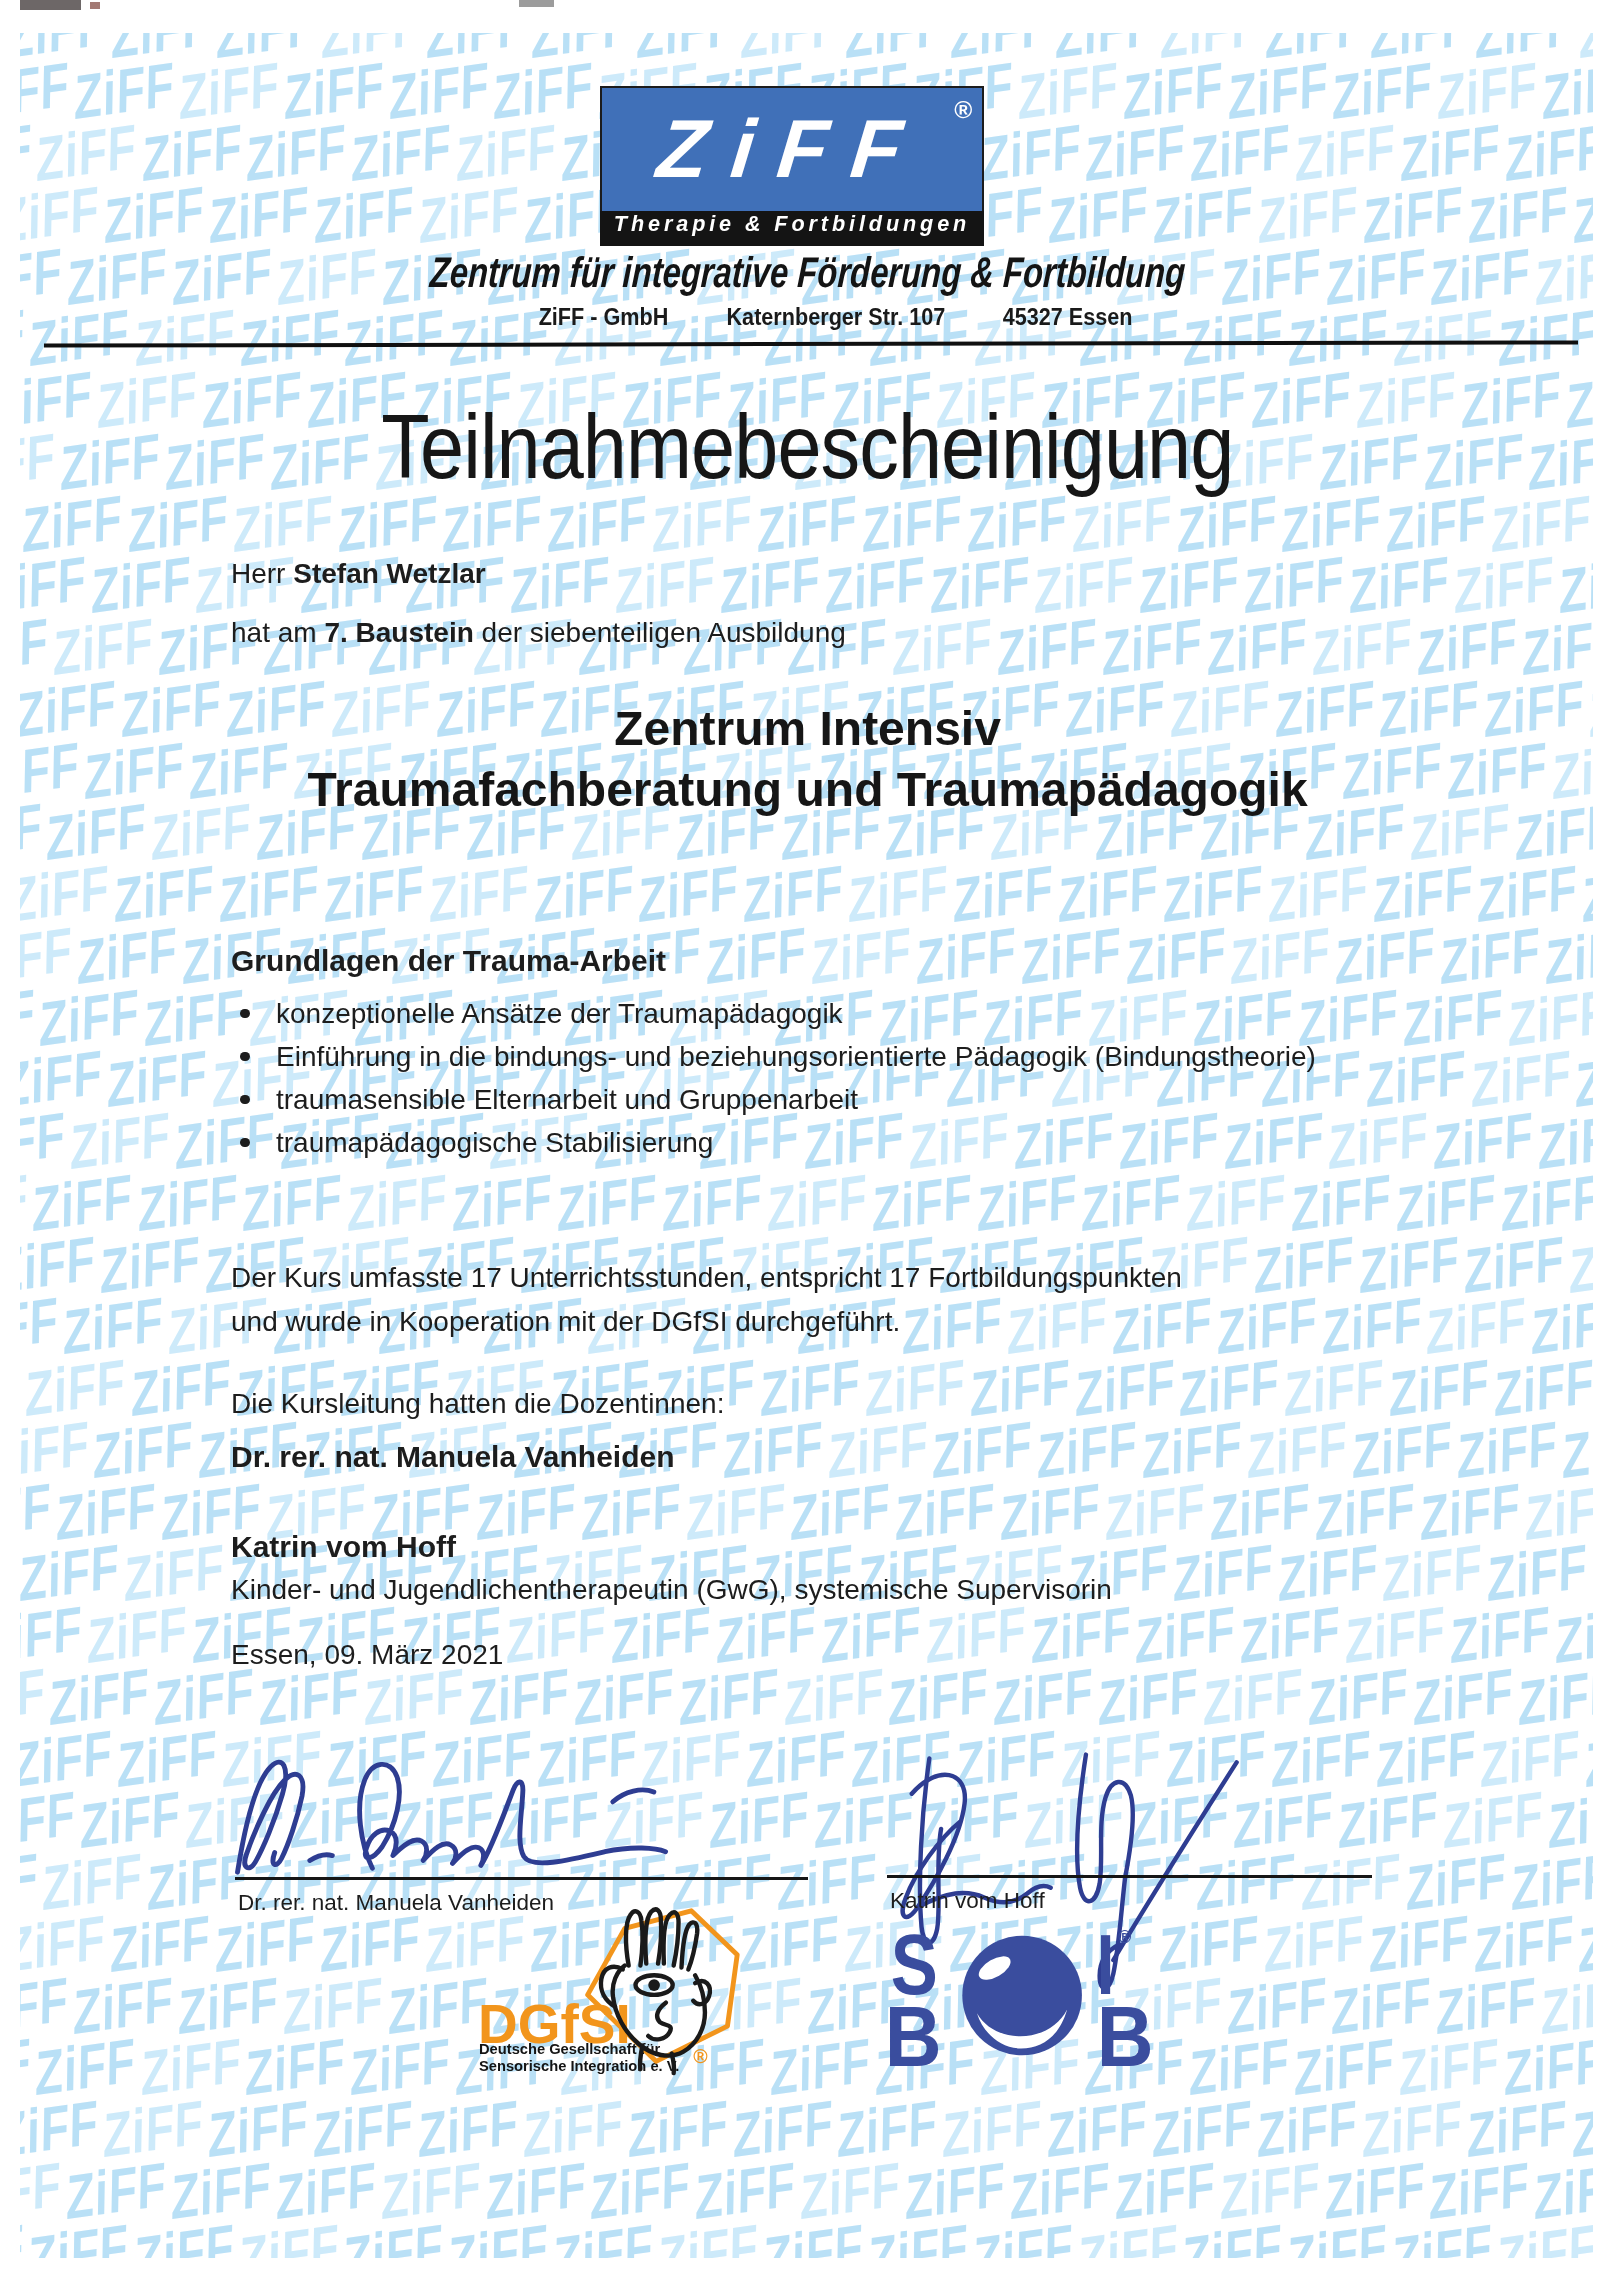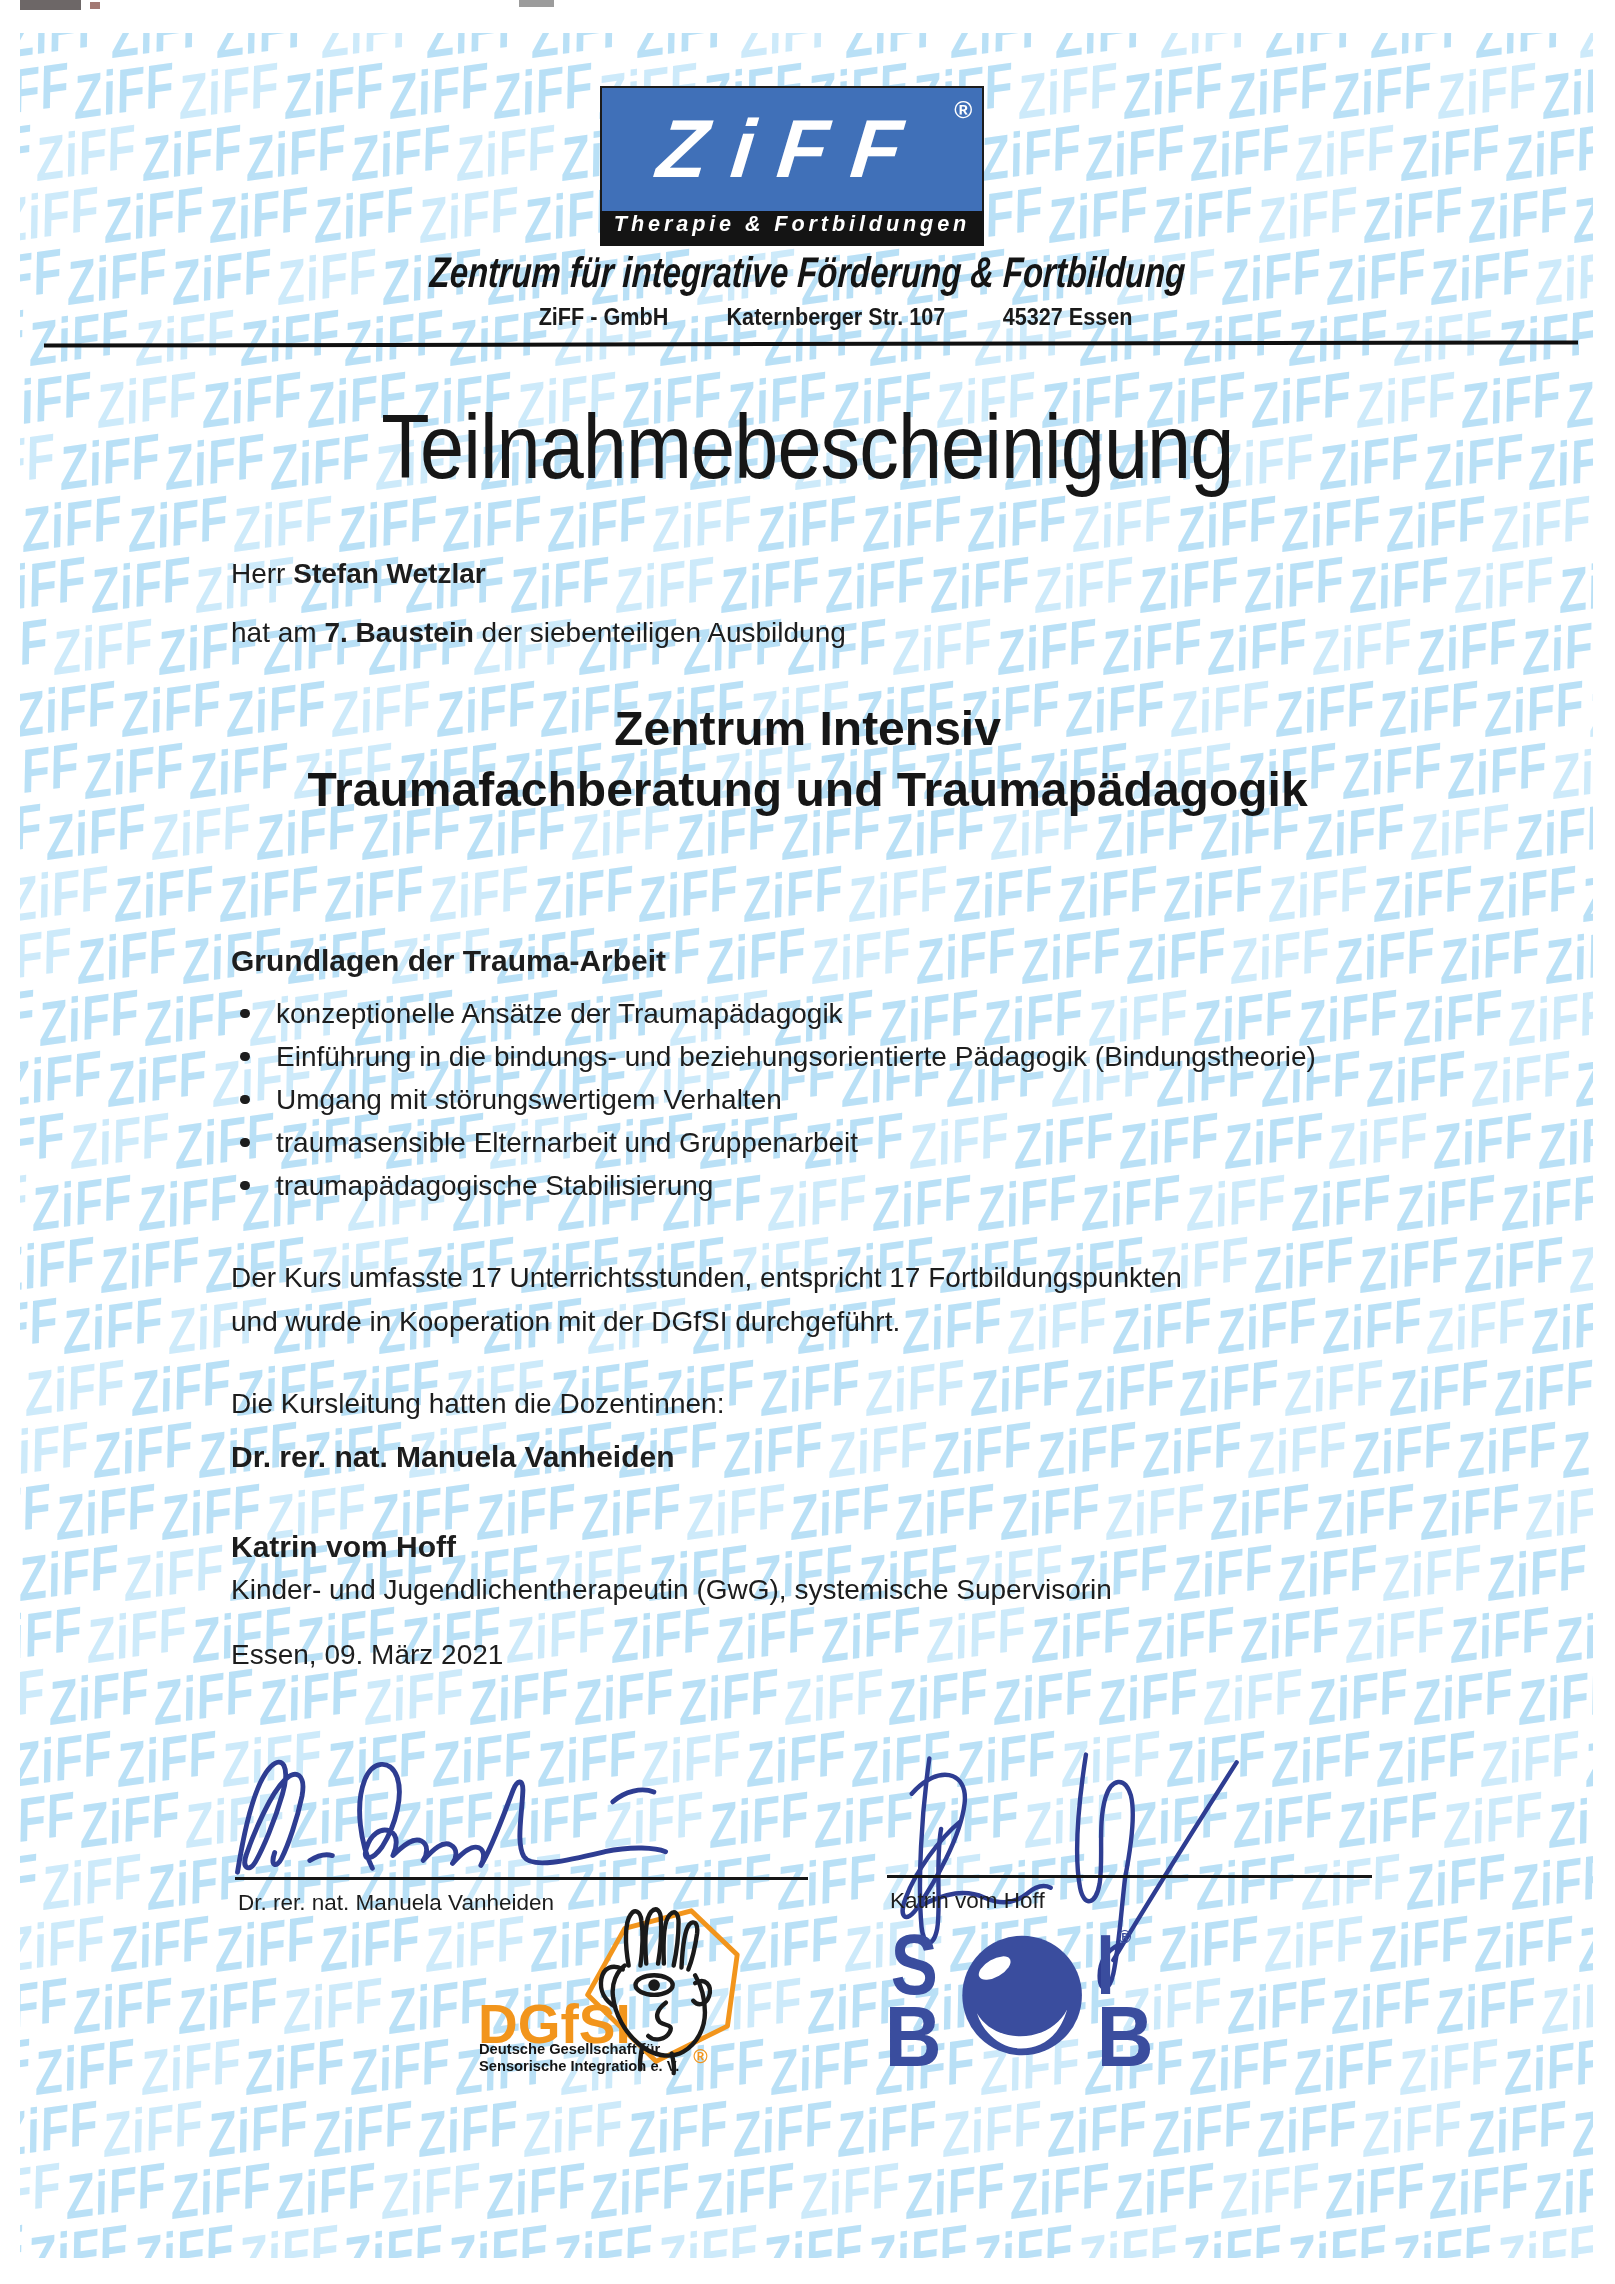--- a/index.html
+++ b/index.html
@@ -706,21 +706,20 @@
     <div>Zentrum Intensiv</div>
     <div>Traumafachberatung und Traumapädagogik</div>
   </div>
 
 
   <div class="abs line topic-head">Grundlagen der Trauma-Arbeit</div>
 
   <ul class="abs topics">
     <li><span>konzeptionelle Ansätze der Traumapädagogik</span></li>
     <li><span>Einführung in die bindungs- und beziehungsorientierte Pädagogik (Bindungstheorie)</span></li>
-    <li><span>Umgang mit störungswertigem Verhalten</span></li>
     <li><span>traumasensible Elternarbeit und Gruppenarbeit</span></li>
     <li><span>traumapädagogische Stabilisierung</span></li>
   </ul>
 
   <div class="abs line hours1">Der Kurs umfasste 17 Unterrichtsstunden, entspricht 17 Fortbildungspunkten</div>
   <div class="abs line hours2">und wurde in Kooperation mit der DGfSI durchgeführt.</div>
 
   <div class="abs line intro">Die Kursleitung hatten die Dozentinnen:</div>
   <div class="abs line l1name">Dr. rer. nat. Manuela Vanheiden</div>
   <div class="abs line l2name">Katrin vom Hoff</div>

